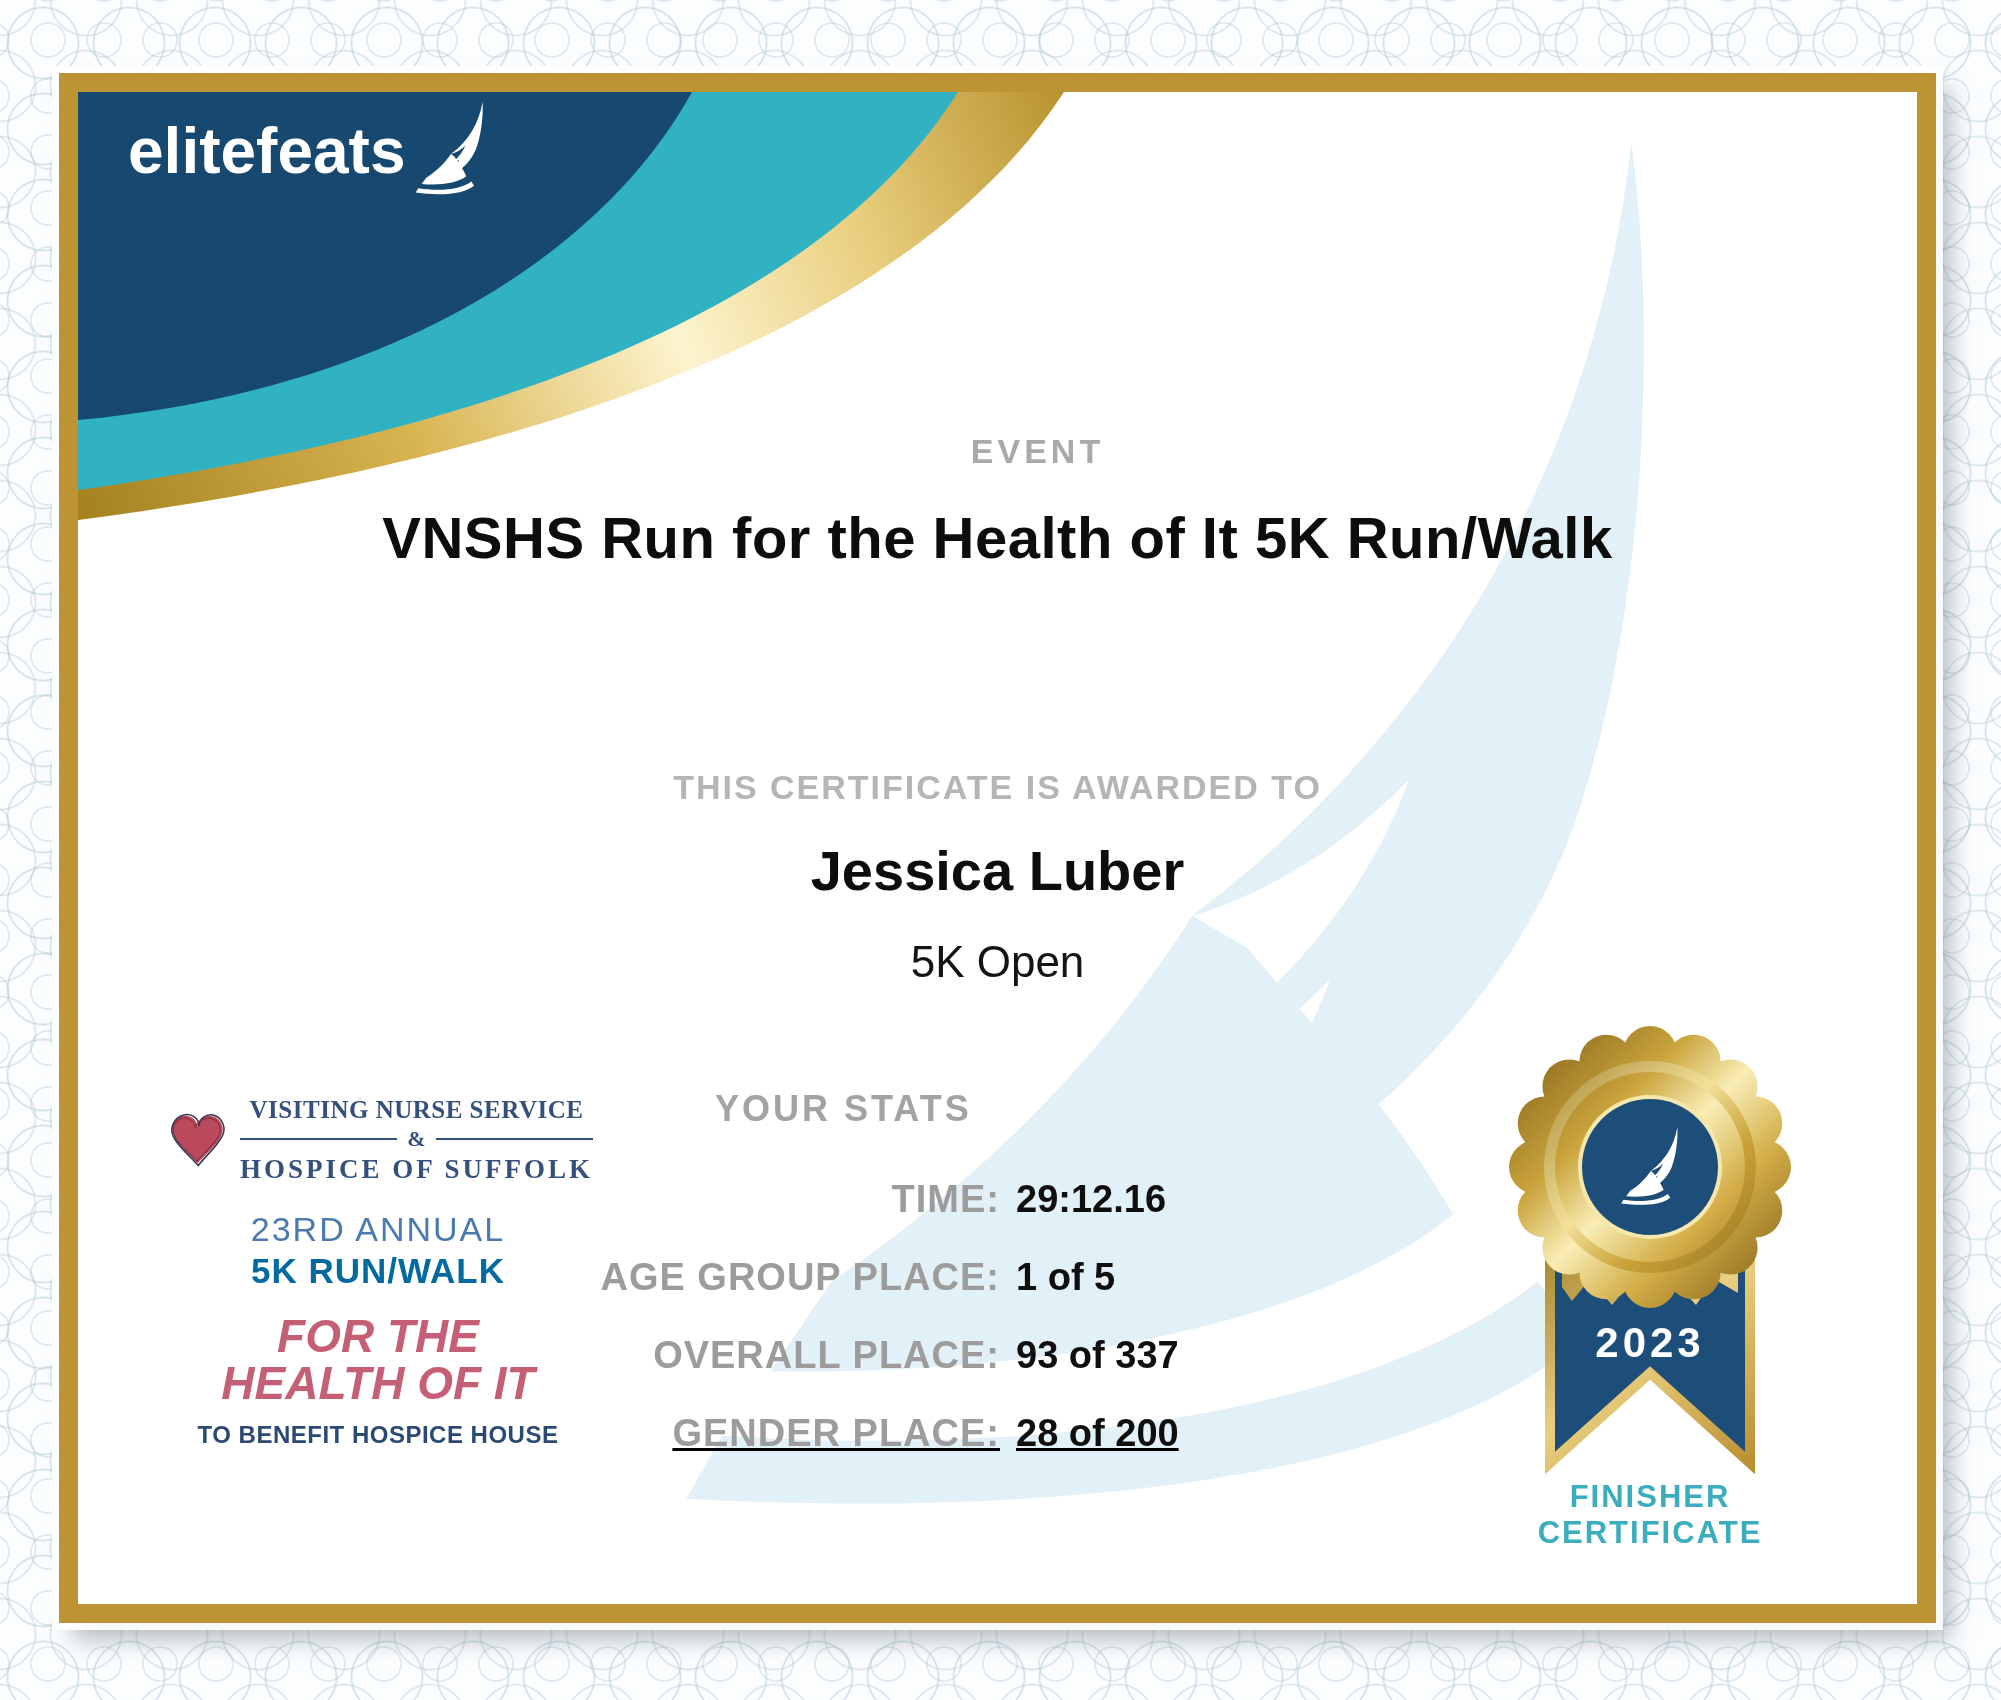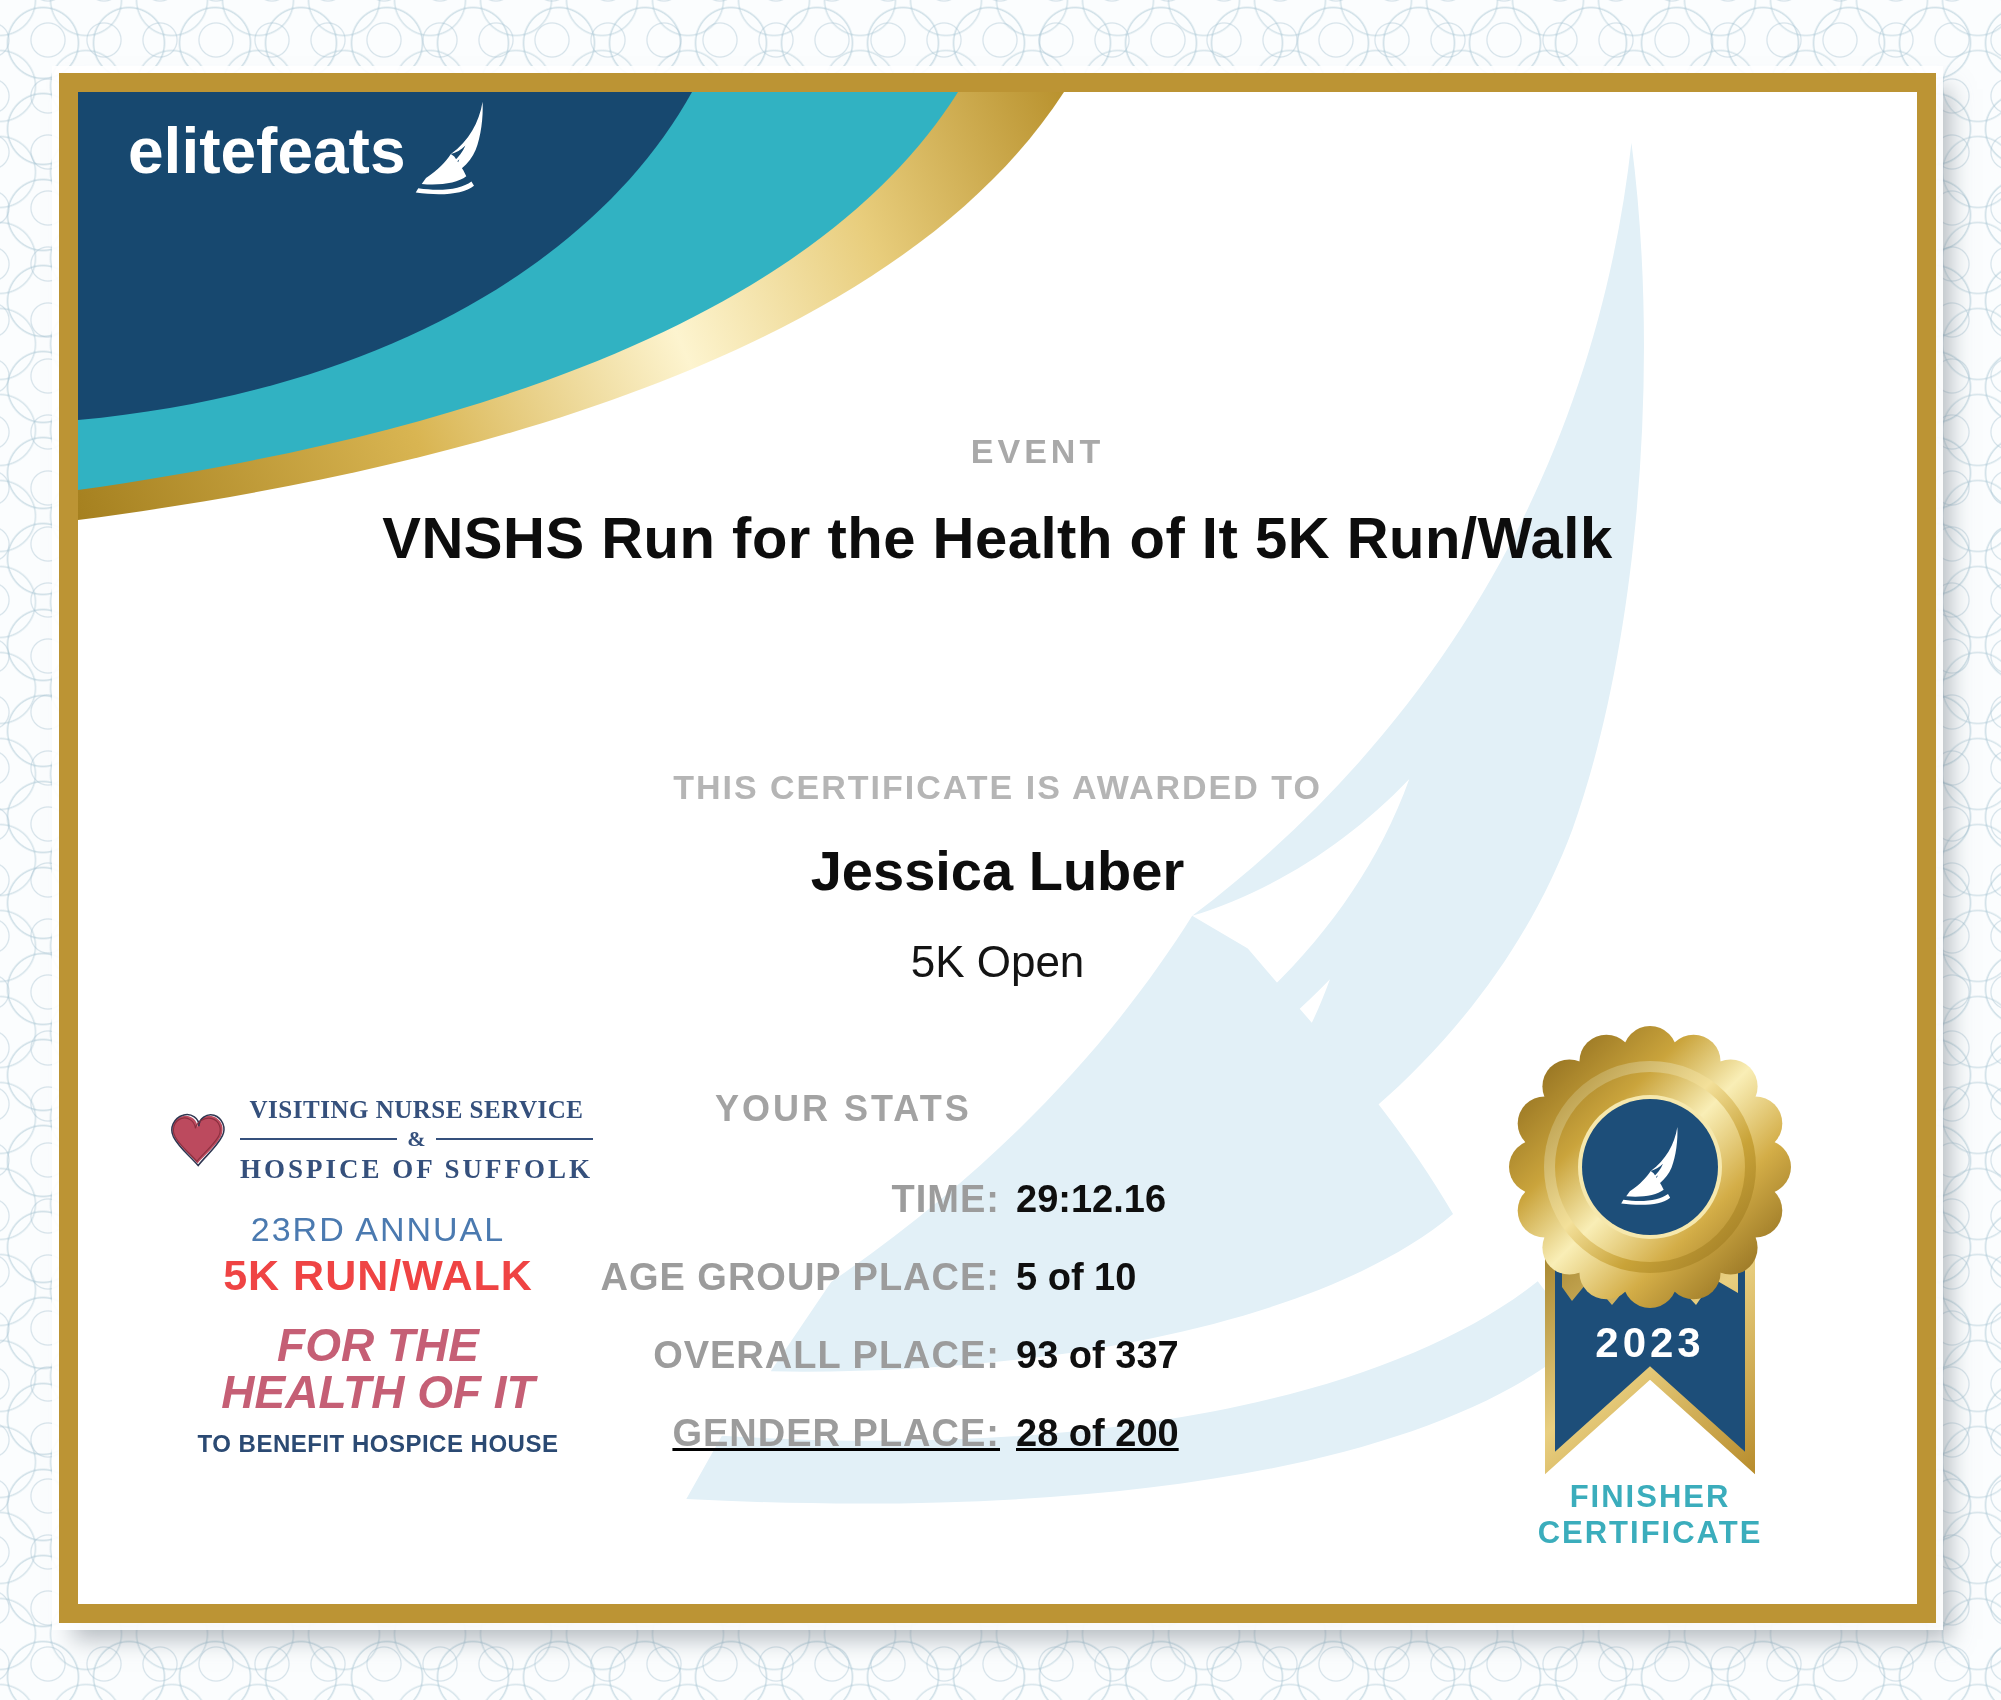--- a/index.html
+++ b/index.html
@@ -70,21 +70,21 @@
   
   .sponsor { position:absolute; left:85px; top:1002px; width:430px; z-index:4; text-align:center; }
   .sponsor-top { display:flex; align-items:center; justify-content:center; }
   .sponsor-org { margin-left:8px; color:#35507c; font-family:"Liberation Serif", serif; }
   .sponsor-org .org1 { font-size:25px; font-weight:700; letter-spacing:0.5px; white-space:nowrap; }
   .sponsor-org .amp-row { display:flex; align-items:center; justify-content:center; margin:2px 0; }
   .sponsor-org .amp-row .rule { height:2px; background:#35507c; flex:1; }
   .sponsor-org .amp { font-size:22px; font-weight:700; padding:0 10px; }
   .sponsor-org .org2 { font-size:27px; font-weight:700; letter-spacing:3px; white-space:nowrap; }
   .sponsor-annual { margin-top:24px; font-size:34px; letter-spacing:2px; color:#4b7ab0; }
-  .sponsor-race   { margin-top:2px; font-size:43px; font-weight:700; letter-spacing:1px; color:#ef4444; }
+  .sponsor-race   { margin-top:2px; font-size:35px; font-weight:700; letter-spacing:1px; color:#0369a1; }
   .sponsor-tag1   { margin-top:22px; font-size:46px; font-weight:700; font-style:italic; color:#c55f75; line-height:1.0; }
   .sponsor-tag2   { font-size:46px; font-weight:700; font-style:italic; color:#c55f75; line-height:1.05; }
   .sponsor-benefit{ margin-top:14px; font-size:24px; font-weight:700; letter-spacing:0.5px; color:#2b4a73; }
 
   
   .medal { position:absolute; left:1368px; top:925px; z-index:5; }
   .medal text { font-family:"Liberation Sans", sans-serif; }
   .medal .year { font-size:42px; font-weight:700; fill:#ffffff; letter-spacing:4px; }
   .medal .finisher-caption { font-size:31px; font-weight:700; fill:#3badbc; letter-spacing:2px; }
 
@@ -137,21 +137,21 @@
     <div class="center-line division">5K Open</div>
 
     <div class="stats-heading">YOUR STATS</div>
 
     <div class="stat-row stat-row-0">
       <span class="stat-label">TIME:</span>
       <span class="stat-value">29:12.16</span>
     </div>
     <div class="stat-row stat-row-1">
       <span class="stat-label">AGE GROUP PLACE:</span>
-      <span class="stat-value">5 of 10</span>
+      <span class="stat-value">1 of 5</span>
     </div>
     <div class="stat-row stat-row-2">
       <span class="stat-label">OVERALL PLACE:</span>
       <span class="stat-value">93 of 337</span>
     </div>
     <div class="stat-row stat-row-3">
       <span class="stat-label">GENDER PLACE:</span>
       <span class="stat-value">28 of 200</span>
     </div>
 

